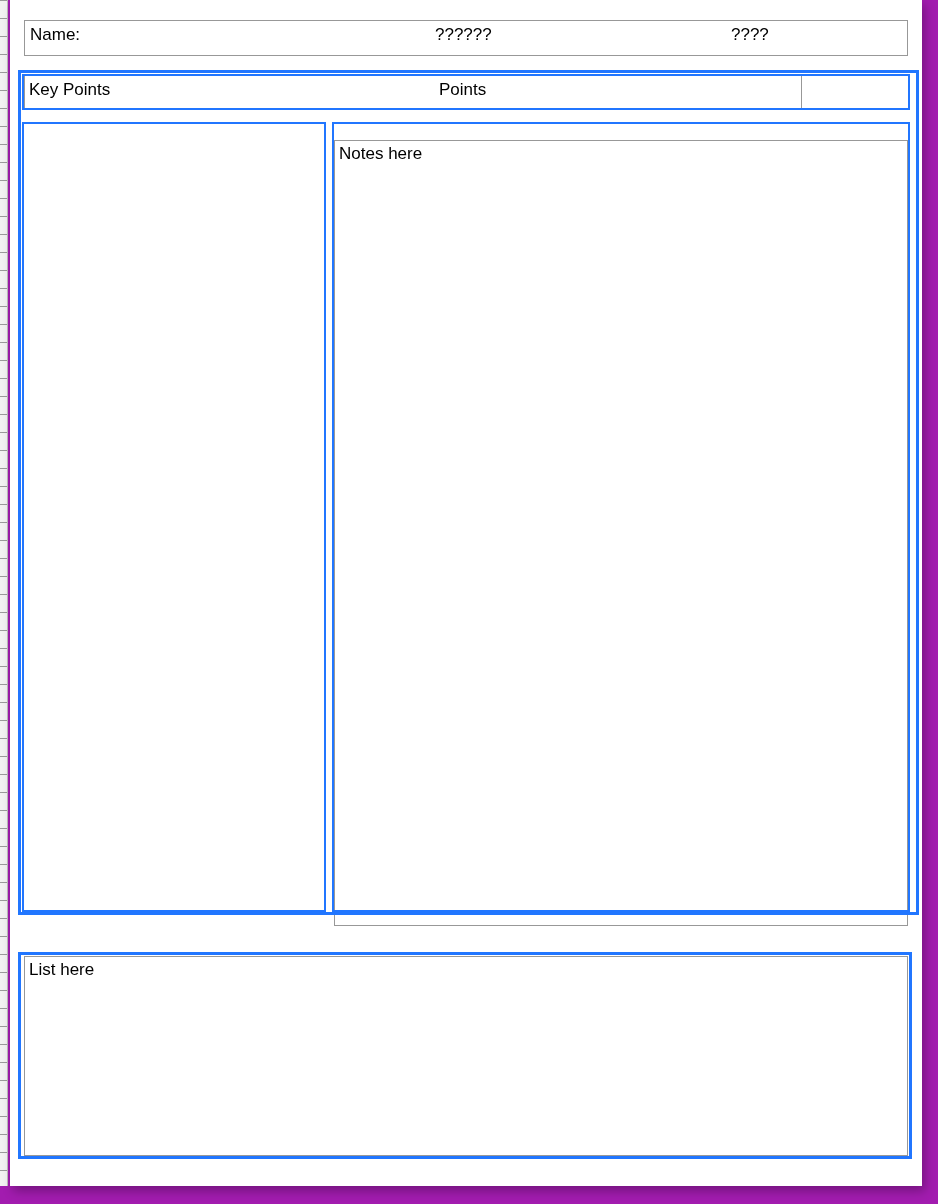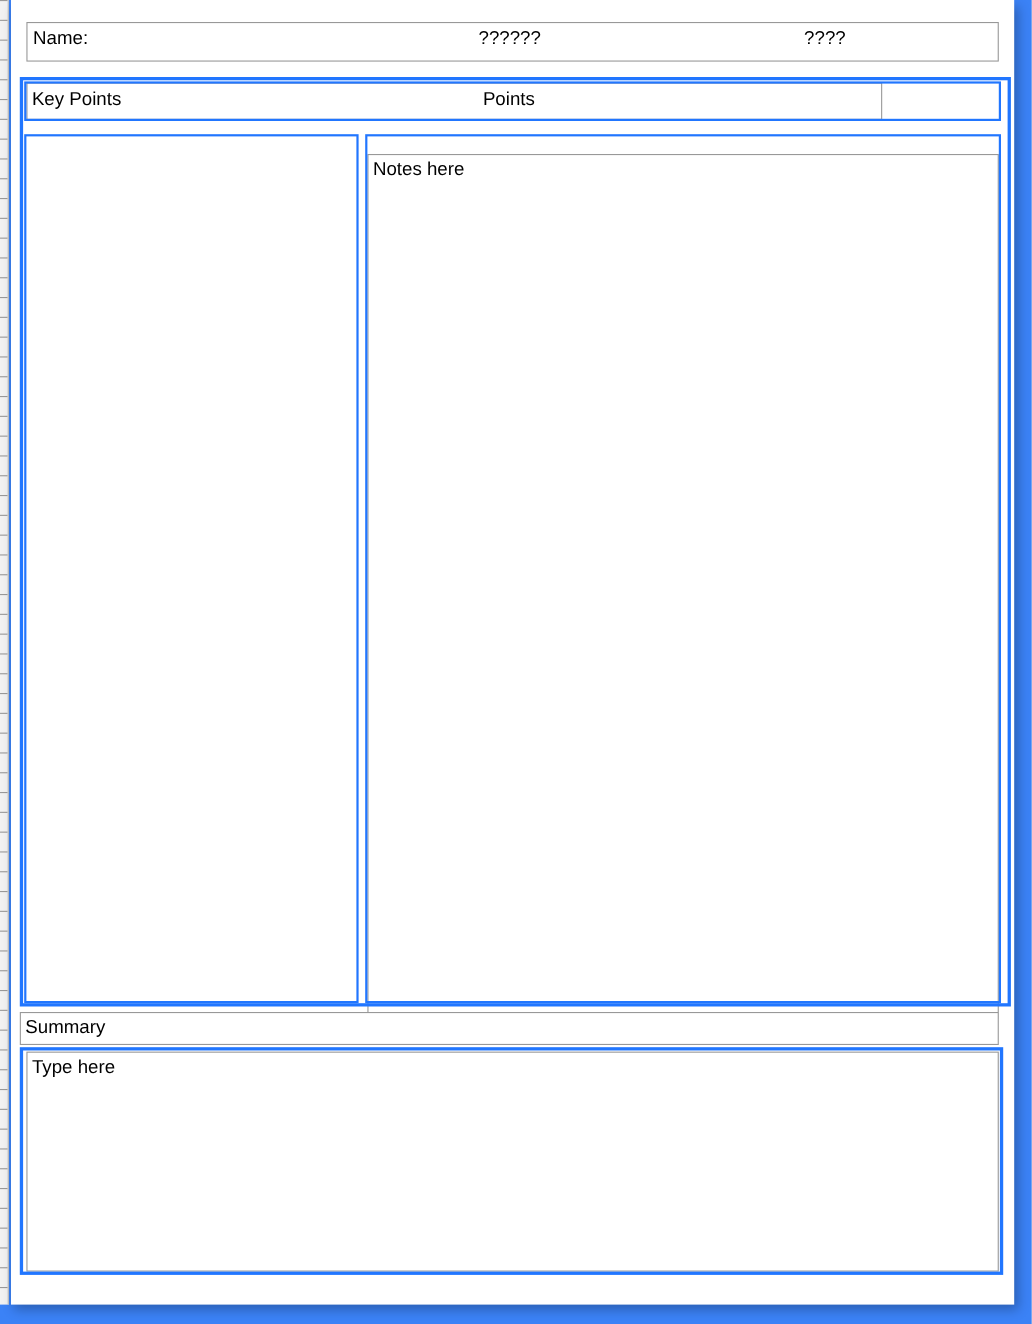--- a/index.html
+++ b/index.html
@@ -7,21 +7,21 @@
     padding: 0;
     background: #e8e8e8;
     font-family: "Helvetica Neue", Helvetica, Arial, sans-serif;
     font-size: 17px;
     color: #000;
   }
   .desk {
     width: 938px;
     height: 1204px;
     position: relative;
-    background: #3b82f6;
+    background: #a21caf;
     box-sizing: border-box;
   }
   .ruler-v {
     position: absolute;
     left: -9px; top: 0;
     width: 16px; height: 1186px;
     background: #f2f2f2;
     border-right: 1px solid #bdbdbd;
     overflow: hidden;
   }
@@ -175,26 +175,23 @@
     <div class="g-box colhdr">
       <span class="c1">Key Points</span>
       <span class="c2">Points</span>
     </div>
 
 
     <div class="g-box col-right">
       <span>Notes here</span>
     </div>
 
-    <div class="g-box sumhdr">
-      <span>Summary</span>
-    </div>
 
     <div class="g-box sumbody">
-      <span>Type here</span>
+      <span>List here</span>
     </div>
 
     <div class="sel sel-big"></div>
     <div class="sel sel-colhdr"></div>
     <div class="sel sel-left"></div>
     <div class="sel sel-right"></div>
     <div class="sel sel-sum"></div>
 
   </div>
 </div>

